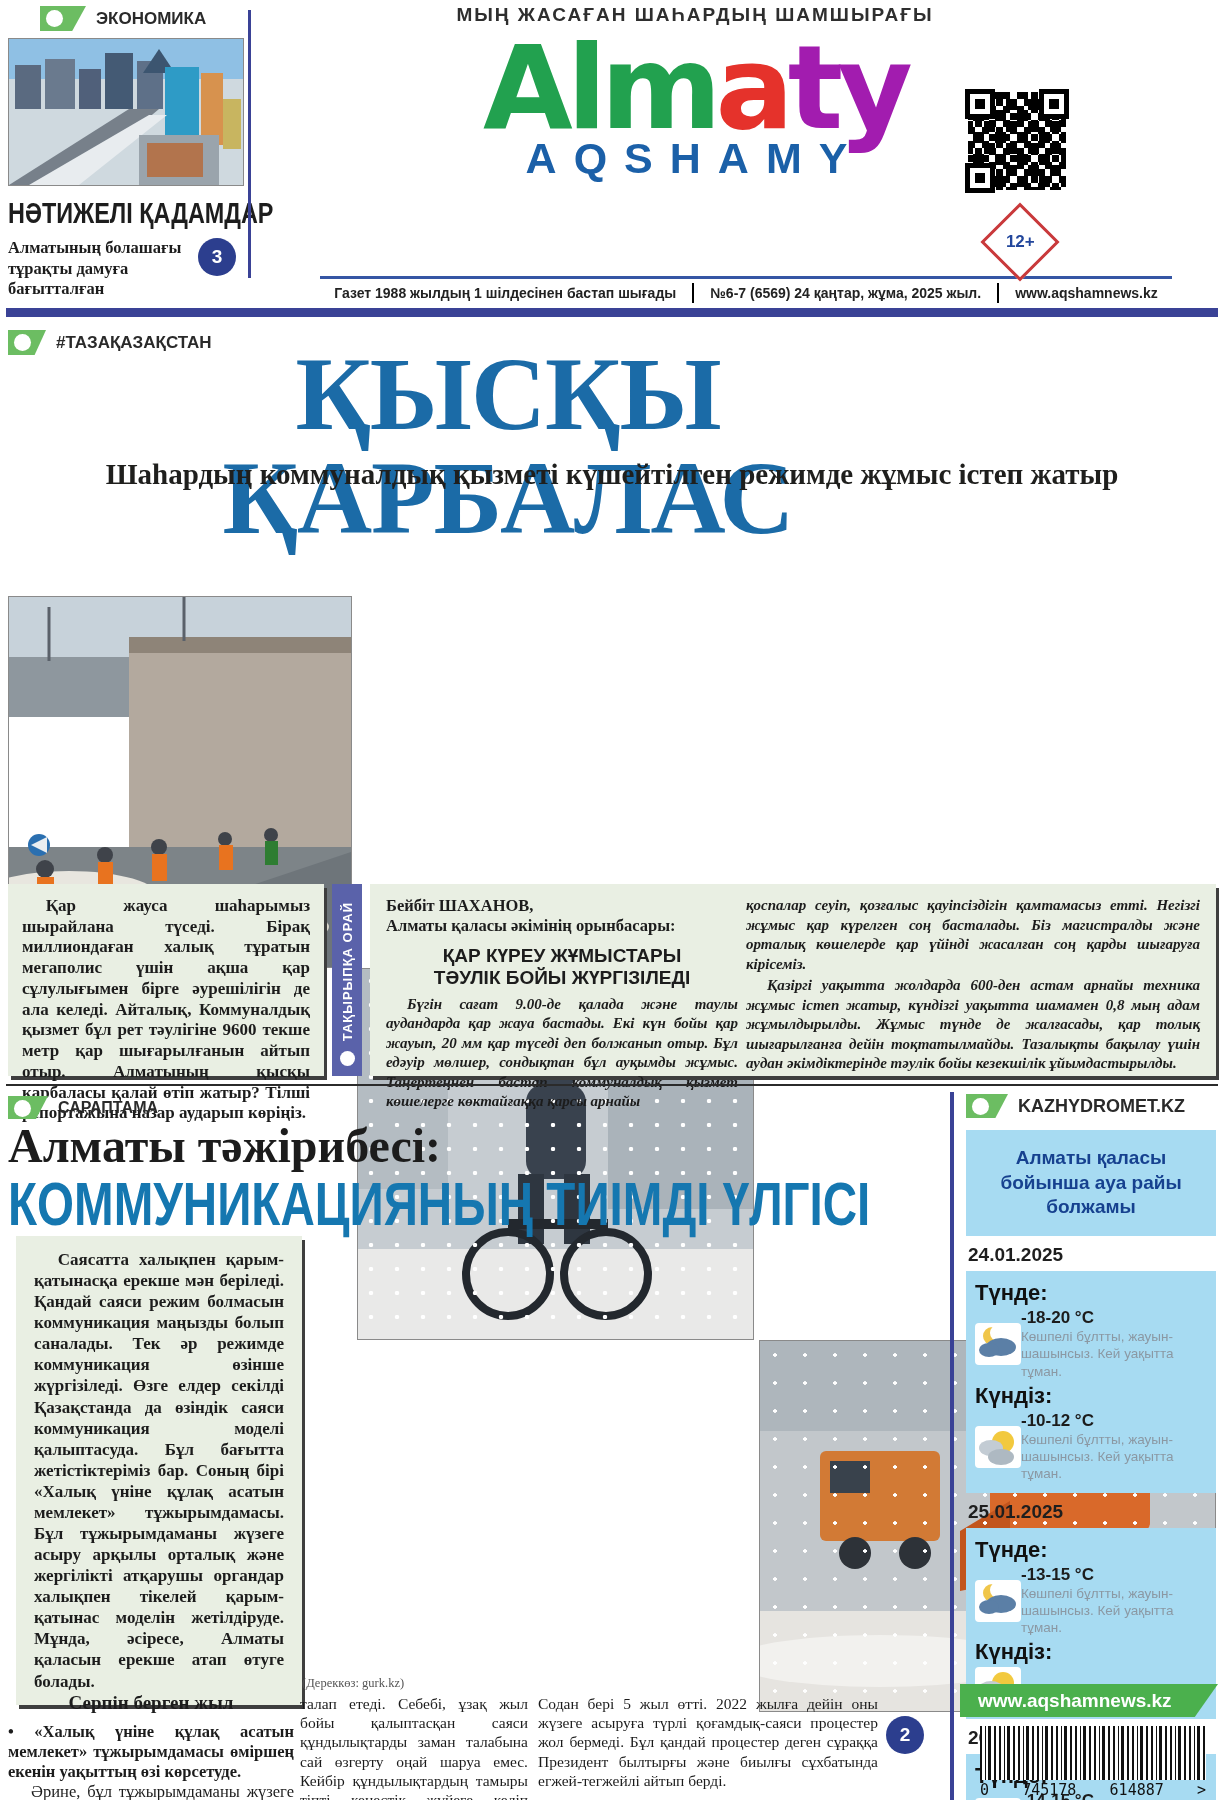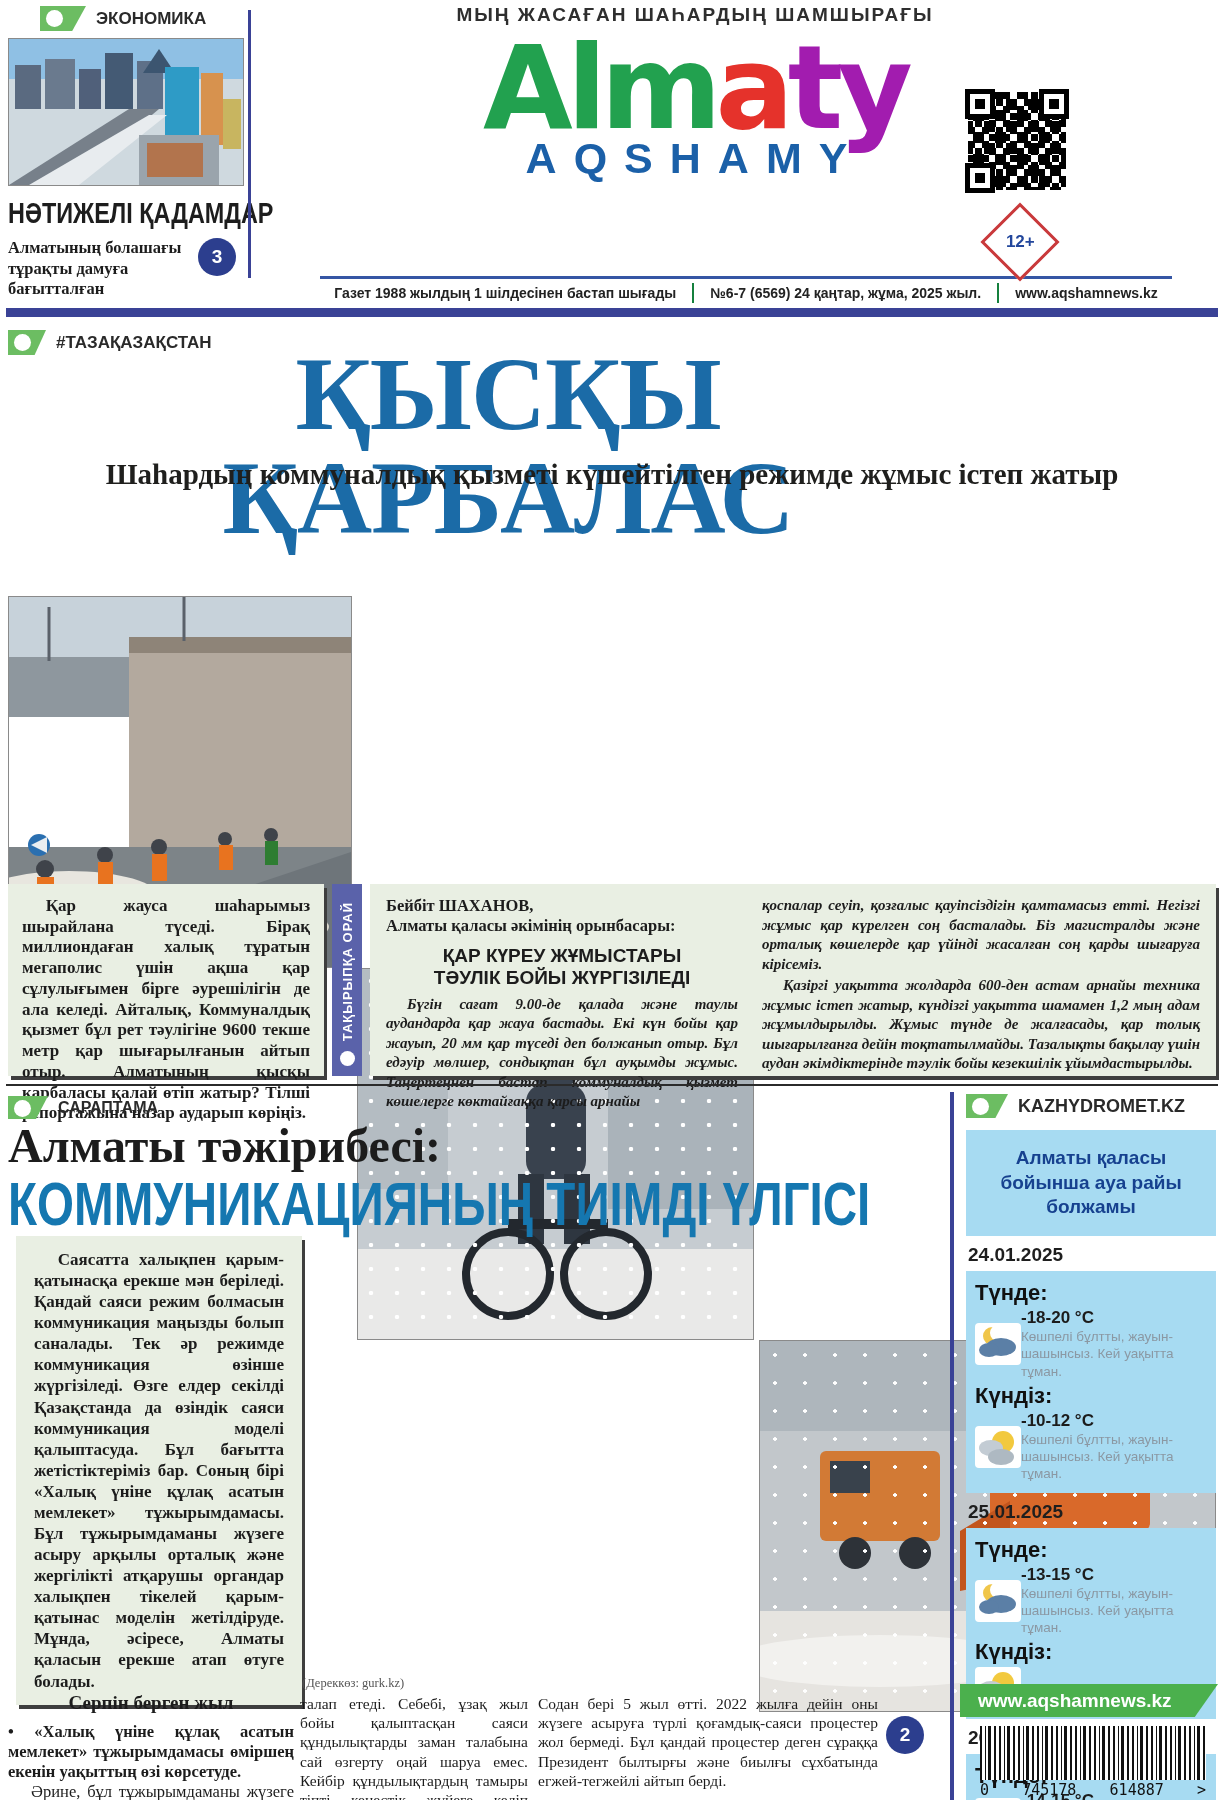--- a/index.html
+++ b/index.html
@@ -19,21 +19,21 @@
          font-family:"Liberation Sans",sans-serif;font-weight:bold;font-size:19px;
          display:flex;align-items:center;justify-content:center;}
   .photo{border:1px solid #8a8a8a;box-sizing:border-box;overflow:hidden;position:relative;}
   .jtext{text-align:justify;}
   
   .logo{font-family:"DejaVu Sans",sans-serif;font-weight:bold;letter-spacing:-6px;line-height:1;}
   
   .inforow{display:flex;align-items:center;font-family:"Liberation Sans",sans-serif;
            font-weight:bold;font-size:14px;color:#222;}
   .inforow .cell{padding:2px 16px;text-align:center;white-space:nowrap;}
-  .inforow .cell + .cell{border-left:2px solid #15803d;}
+  .inforow .cell + .cell{border-left:2px solid #000000;}
   
   .diamond{width:50px;height:50px;border:3px solid #c9393b;transform:rotate(45deg);background:#fff;
            display:flex;align-items:center;justify-content:center;}
   .diamond span{transform:rotate(-45deg);color:#23479c;font-family:"Liberation Sans",sans-serif;
                 font-weight:bold;font-size:17px;}
   
   .qr{background:
       conic-gradient(#000 25%,#fff 0 50%,#000 0 75%,#fff 0) 0 0/14px 14px,
       conic-gradient(#000 25%,#fff 0 50%,#000 0 75%,#fff 0) 5px 7px/22px 22px;
       background-blend-mode:multiply;position:relative;}
@@ -202,33 +202,33 @@
 
   <div class="abs gbox jtext" style="left:8px;top:884px;width:316px;height:192px;padding:12px 14px;font-weight:bold;font-size:17px;line-height:1.22;">
     <span class="indent" style="display:block;">Қар жауса шаһарымыз шырайлана түседі. Бірақ миллиондаған халық тұратын мегаполис үшін ақша қар сұлулығымен бірге әурешілігін де ала келеді. Айталық, Коммуналдық қызмет бұл рет тәулігіне 9600 текше метр қар шығарылғанын айтып отыр. Алматының қысқы қарбаласы қалай өтіп жатыр? Тілші репортажына назар аударып көріңіз.</span>
   </div>
 
   <div class="abs topicbar" style="left:332px;top:884px;width:30px;height:192px;">
     <span class="vtext">ТАҚЫРЫПҚА ОРАЙ</span>
     <span class="topicdot"></span>
   </div>
 
-  <div class="abs gbox" style="left:370px;top:884px;width:846px;height:192px;padding:12px 16px;display:flex;gap:24px;">
+  <div class="abs gbox" style="left:370px;top:884px;width:846px;height:192px;padding:12px 16px;display:flex;gap:8px;">
     <div style="width:352px;flex:0 0 auto;">
       <div style="font-weight:bold;font-size:16.5px;">Бейбіт ШАХАНОВ,</div>
       <div style="font-weight:bold;font-size:16.5px;">Алматы қаласы әкімінің орынбасары:</div>
       <div class="sans" style="font-weight:bold;font-size:19px;text-align:center;margin:9px 0 6px;line-height:1.15;">
         <div>ҚАР КҮРЕУ ЖҰМЫСТАРЫ</div>
         <div>ТӘУЛІК БОЙЫ ЖҮРГІЗІЛЕДІ</div>
       </div>
       <p class="qp indent">Бүгін сағат 9.00-де қалада және таулы аудандарда қар жауа бастады. Екі күн бойы қар жауып, 20 мм қар түседі деп болжанып отыр. Бұл едәуір мөлшер, сондықтан бұл ауқымды жұмыс. Таңертеңнен бастап коммуналдық қызмет көшелерге көктайғаққа қарсы арнайы</p>
     </div>
     <div style="flex:1;">
       <p class="qp">қоспалар сеуіп, қозғалыс қауіпсіздігін қамтамасыз етті. Негізгі жұмыс қар күрелген соң басталады. Біз магистралды және орталық көшелерде қар үйінді жасалған соң қарды шығаруға кірісеміз.</p>
-      <p class="qp indent" style="margin-top:2px;">Қазіргі уақытта жолдарда 600-ден астам арнайы техника жұмыс істеп жатыр, күндізгі уақытта шамамен 1,2 мың адам жұмылдырылды. Жұмыс түнде де жалғасады, қар толық шығарылғанға дейін тоқтатылмайды. Тазалықты бақылау үшін аудан әкімдіктерінде тәулік бойы кезекшілік ұйымдастырылды.</p>
+      <p class="qp indent" style="margin-top:2px;">Қазіргі уақытта жолдарда 600-ден астам арнайы техника жұмыс істеп жатыр, күндізгі уақытта шамамен 0,8 мың адам жұмылдырылды. Жұмыс түнде де жалғасады, қар толық шығарылғанға дейін тоқтатылмайды. Тазалықты бақылау үшін аудан әкімдіктерінде тәулік бойы кезекшілік ұйымдастырылды.</p>
     </div>
   </div>
 
   <div class="abs" style="left:6px;top:1084px;width:1212px;border-top:2px solid #2b2b2b;"></div>
 
   <div class="abs kicker" style="left:8px;top:1096px;font-size:16px;">
     <span class="kicker-icon" style="width:40px;height:23px;"></span>
     <span>САРАПТАМА</span>
   </div>
   <div class="abs" style="left:8px;top:1118px;font-weight:bold;font-size:48px;color:#1c1c1c;">Алматы тәжірибесі:</div>

